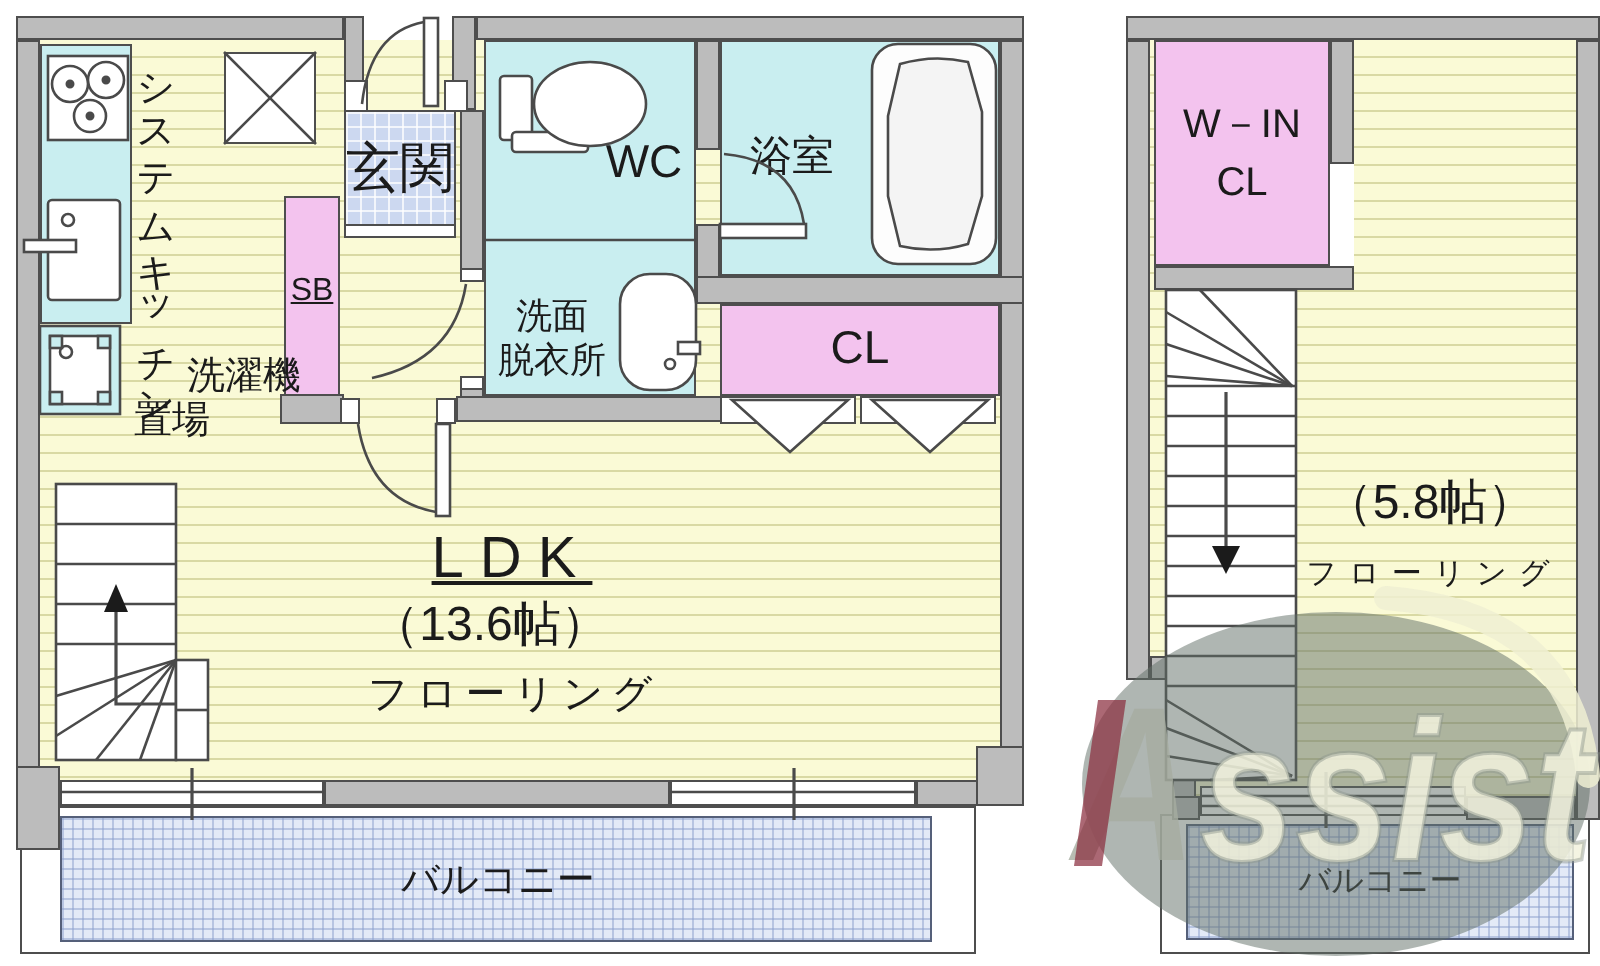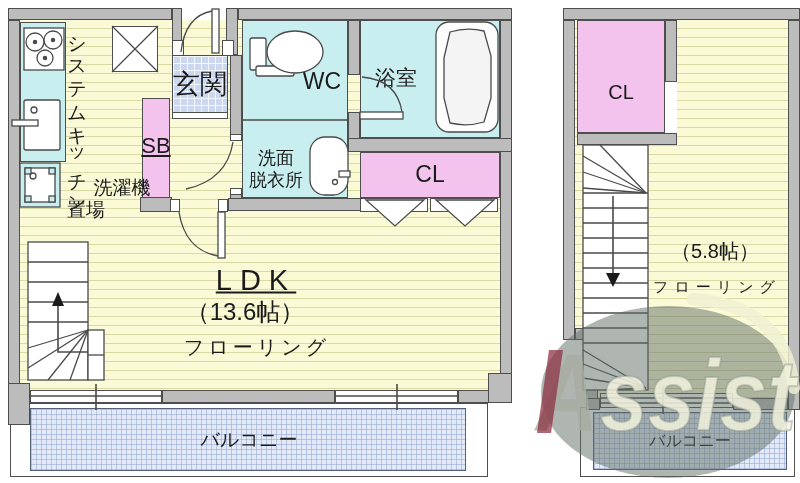--- a/index.html
+++ b/index.html
@@ -74,21 +74,21 @@
 
   <div class="abs whitebox" style="left:30px;top:390px;width:132px;height:13px;"></div>
   <div class="abs whitebox" style="left:335px;top:390px;width:123px;height:13px;"></div>
 
   <div class="abs whitebox" style="left:112px;top:26px;width:46px;height:46px;"></div>
 
   <div class="lbl vtxt" style="left:64px;top:24px;font-size:19px;letter-spacing:1px;">システムキッチン</div>
   <div class="lbl" style="left:94px;top:188px;font-size:19px;margin-left:28px;">洗濯機</div>
   <div class="lbl" style="left:86px;top:210px;font-size:19px;">置場</div>
   <div class="lbl" style="left:200px;top:84px;font-size:27px;">玄関</div>
-  <div class="lbl" style="left:156px;top:146px;font-size:22px;text-decoration:underline;">SB</div>
+  <div class="lbl" style="left:156px;top:146px;font-size:16px;text-decoration:underline;">SB</div>
   <div class="lbl" style="left:322px;top:81px;font-size:23px;">WC</div>
   <div class="lbl" style="left:396px;top:78px;font-size:21px;">浴室</div>
   <div class="lbl" style="left:276px;top:158px;font-size:18px;">洗面</div>
   <div class="lbl" style="left:276px;top:180px;font-size:18px;">脱衣所</div>
   <div class="lbl" style="left:430px;top:174px;font-size:23px;">CL</div>
   <div class="lbl" style="left:256px;top:280px;font-size:29px;letter-spacing:8px;text-decoration:underline;">LDK</div>
   <div class="lbl" style="left:245px;top:312px;font-size:24px;">（13.6帖）</div>
   <div class="lbl" style="left:257px;top:347px;font-size:20px;letter-spacing:4px;">フローリング</div>
   <div class="lbl" style="left:249px;top:440px;font-size:19px;">バルコニー</div>
 
@@ -105,22 +105,23 @@
   <div class="w" style="left:575px;top:328px;width:23px;height:12px;"></div>
   <div class="w" style="left:586px;top:340px;width:12px;height:70px;"></div>
   <div class="w" style="left:788px;top:20px;width:12px;height:390px;"></div>
   <div class="w" style="left:586px;top:398px;width:14px;height:12px;"></div>
   <div class="w" style="left:733px;top:398px;width:55px;height:12px;"></div>
   <div class="w" style="left:665px;top:20px;width:12px;height:62px;"></div>
   <div class="w" style="left:577px;top:133px;width:100px;height:12px;"></div>
 
   <div class="abs whitebox" style="left:600px;top:393px;width:133px;height:15px;"></div>
 
+  <div class="lbl" style="left:621px;top:62px;font-size:20px;">W－IN</div>
   <div class="lbl" style="left:621px;top:92px;font-size:20px;">CL</div>
-  <div class="lbl" style="left:715px;top:251px;font-size:20px;">（5.8帖）</div>
+  <div class="lbl" style="left:715px;top:251px;font-size:24px;">（5.8帖）</div>
   <div class="lbl" style="left:717px;top:287px;font-size:15px;letter-spacing:6px;">フローリング</div>
   <div class="lbl" style="left:690px;top:441px;font-size:16px;">バルコニー</div>
 
   <svg id="ovl" width="800" height="483" viewBox="0 0 800 483">
     <g stroke="#4a4a4a" stroke-width="1.3" fill="none">
 
       <g>
         <rect x="212" y="9" width="7" height="44" fill="#fff"></rect>
         <path d="M 181 52 Q 185 16 212 11"></path>
       </g>

